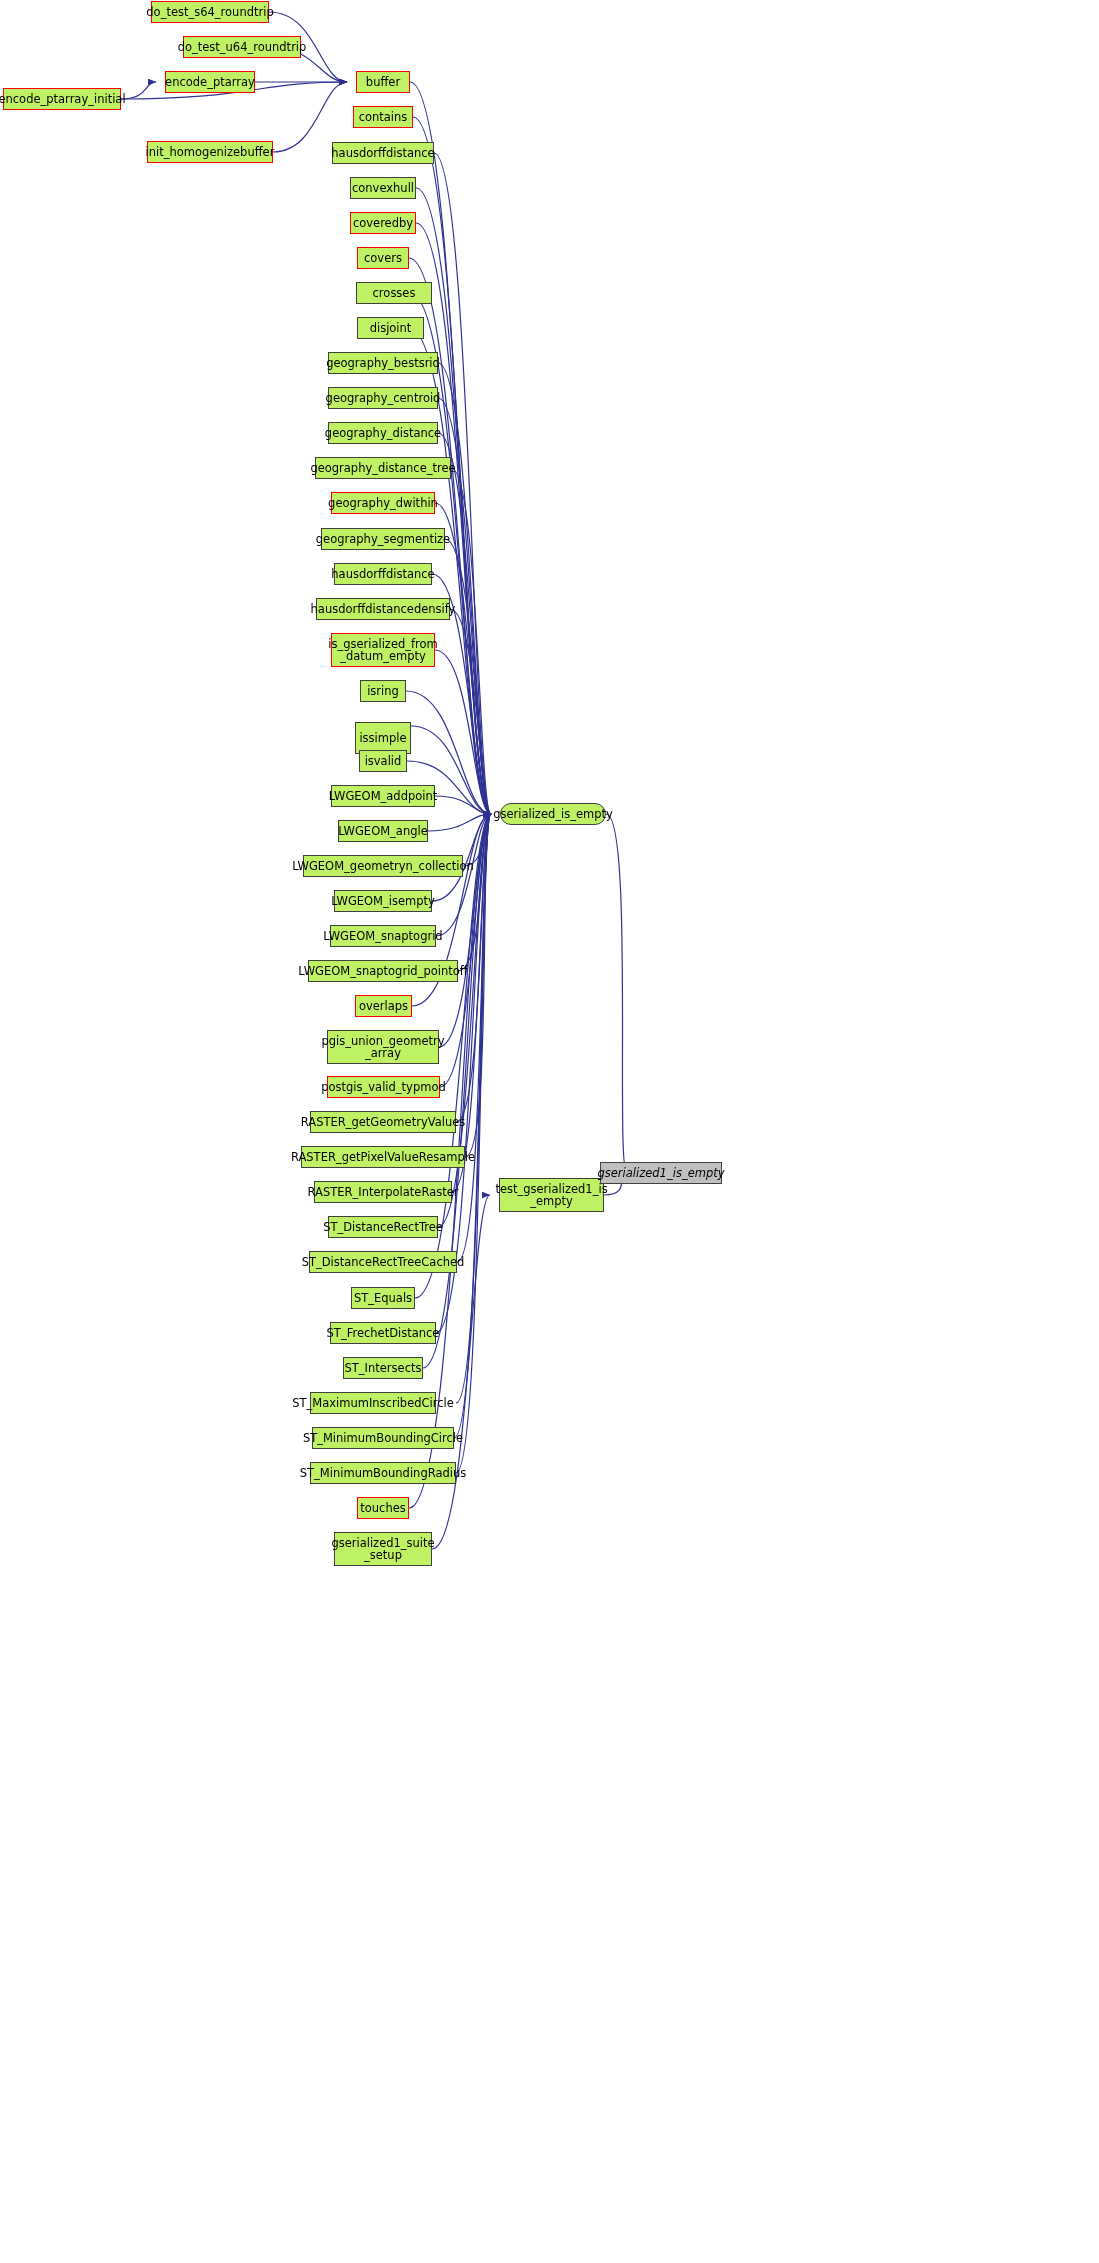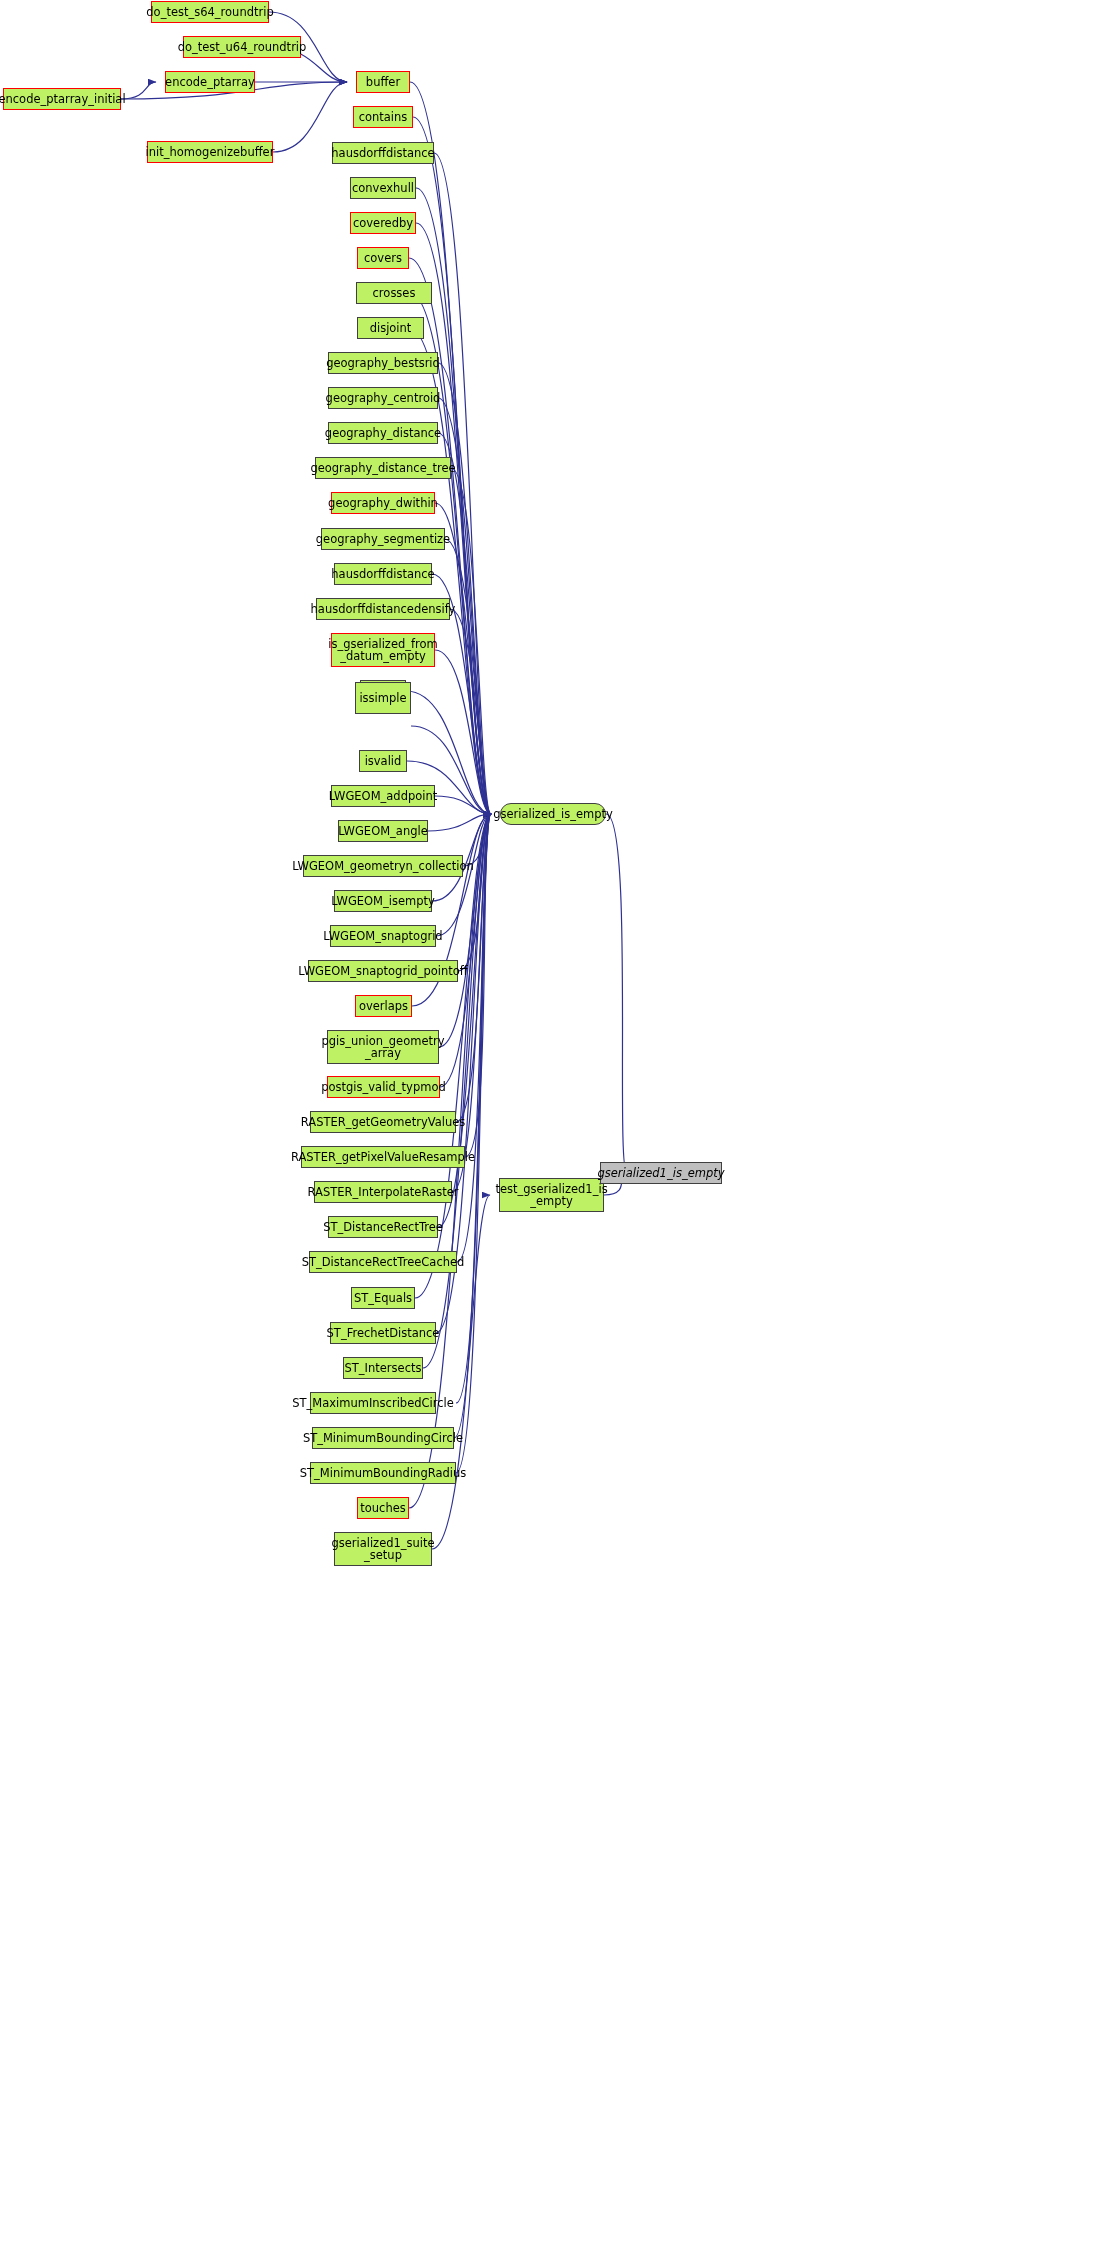--- a/index.html
+++ b/index.html
@@ -112,21 +112,21 @@
       <div class="node" style="left: 328px; top: 387px; width: 110px; height: 22px;">geography_centroid</div>
       <div class="node" style="left: 328px; top: 422px; width: 110px; height: 22px;">geography_distance</div>
       <div class="node" style="left: 315px; top: 457px; width: 136px; height: 22px;">geography_distance_tree</div>
       <div class="node red" style="left: 331px; top: 492px; width: 104px; height: 22px;">geography_dwithin</div>
       <div class="node" style="left: 321px; top: 528px; width: 124px; height: 22px;">geography_segmentize</div>
       <div class="node" style="left: 334px; top: 563px; width: 98px; height: 22px;">hausdorffdistance</div>
       <div class="node" style="left: 316px; top: 598px; width: 134px; height: 22px;">hausdorffdistancedensify</div>
       <div class="node red" style="left: 331px; top: 633px; width: 104px; height: 34px;">is_gserialized_from
 _datum_empty</div>
       <div class="node" style="left: 360px; top: 680px; width: 46px; height: 22px;">isring</div>
-      <div class="node" style="left: 355px; top: 682px; width: 56px; height: 32px;">issimple</div>
+      <div class="node" style="left: 355px; top: 722px; width: 56px; height: 32px;">issimple</div>
       <div class="node" style="left: 359px; top: 750px; width: 48px; height: 22px;">isvalid</div>
       <div class="node" style="left: 331px; top: 785px; width: 104px; height: 22px;">LWGEOM_addpoint</div>
       <div class="node" style="left: 338px; top: 820px; width: 90px; height: 22px;">LWGEOM_angle</div>
       <div class="node" style="left: 303px; top: 855px; width: 160px; height: 22px;">LWGEOM_geometryn_collection</div>
       <div class="node" style="left: 334px; top: 890px; width: 98px; height: 22px;">LWGEOM_isempty</div>
       <div class="node" style="left: 330px; top: 925px; width: 106px; height: 22px;">LWGEOM_snaptogrid</div>
       <div class="node" style="left: 308px; top: 960px; width: 150px; height: 22px;">LWGEOM_snaptogrid_pointoff</div>
       <div class="node red" style="left: 355px; top: 995px; width: 57px; height: 22px;">overlaps</div>
       <div class="node" style="left: 327px; top: 1030px; width: 112px; height: 34px;">pgis_union_geometry
 _array</div>

